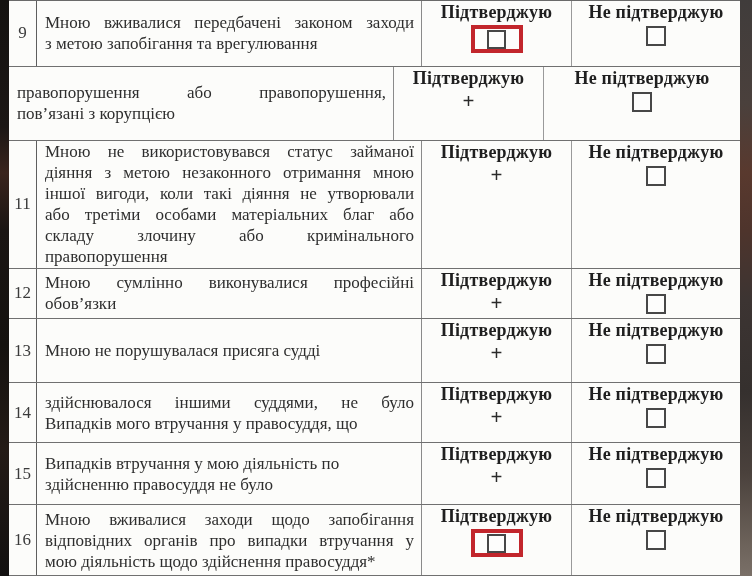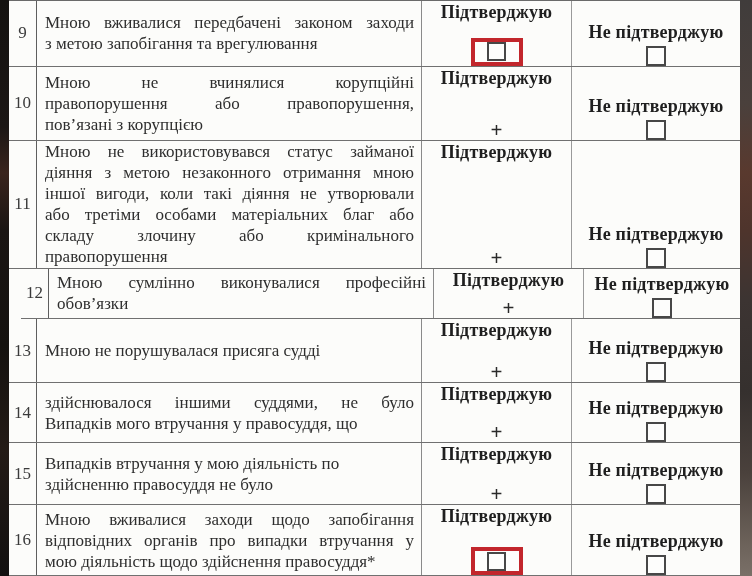--- a/index.html
+++ b/index.html
@@ -24,47 +24,47 @@
   .table {
     position: absolute; left: 9px; top: 0; width: 731px; height: 576px;
     border-top: 1px solid #6a6a6a;
     display: flex; flex-direction: column;
     background: #fcfcfa;
   }
   .row { display: flex; border-bottom: 1px solid #707070; }
   .rh-0 { height: 66px; }
   .rh-1 { height: 74px; }
   .rh-2 { height: 128px; }
-  .rh-3 { height: 50px; margin-left: 12px; }
+  .rh-3 { height: 50px; }
   .rh-4 { height: 65px; }
   .rh-5 { height: 60px; }
   .rh-6 { height: 62px; }
   .rh-7 { height: 71px; }
   .c-num {
     width: 28px; border-right: 1px solid #5e5e5e;
     display: flex; align-items: center; justify-content: center;
     font-size: 17px; color: #3a3a3a;
   }
   .c-text {
     width: 385px; border-right: 1px solid #8a8a8a;
     display: flex; flex-direction: column; justify-content: center;
     padding: 2px 7px 2px 8px;
     font-size: 17px; line-height: 21px; color: #2e2e2e;
   }
   .c-text .tline { text-align: justify; text-align-last: justify; }
   .c-text .tline:last-child { text-align-last: left; }
   .c-text[data-align="left"] .tline { text-align-last: left; }
   .c-yes {
     width: 150px; border-right: 1px solid #9a9a9a;
-    display: flex; flex-direction: column; align-items: center; justify-content: space-between;
+    display: flex; flex-direction: column; align-items: center; justify-content: flex-start;
     gap: 2px;
   }
   .c-no {
     flex: 1;
-    display: flex; flex-direction: column; align-items: center; justify-content: flex-end;
+    display: flex; flex-direction: column; align-items: center; justify-content: flex-start;
     gap: 3px;
   }
   .hdr {
     font-weight: bold; font-size: 18px; line-height: 22px;
     color: #1f1f1f; letter-spacing: 0.2px; white-space: nowrap;
   }
   .checkbox {
     width: 20px; height: 20px;
     border: 2px solid #474747;
     background: #fdfdfc;
@@ -106,23 +106,21 @@
 
         </div>
       </div>
       <div class="c-no">
         <div class="hdr">Не підтверджую</div>
         <span class="checkbox"></span>
       </div>
     </div>
 
     <div class="row rh-1">
-      <div class="c-num">10</div>
-      <div class="c-text">
-          <div class="tline">Мною не вчинялися корупційні</div>
+      <div class="c-text">
           <div class="tline">правопорушення або правопорушення,</div>
           <div class="tline">пов’язані з корупцією</div>
         </div>
       <div class="c-yes">
         <div class="hdr">Підтверджую</div>
         <div class="mark" data-mark="plus">
           <span class="plus">+</span>
 
         </div>
       </div>

